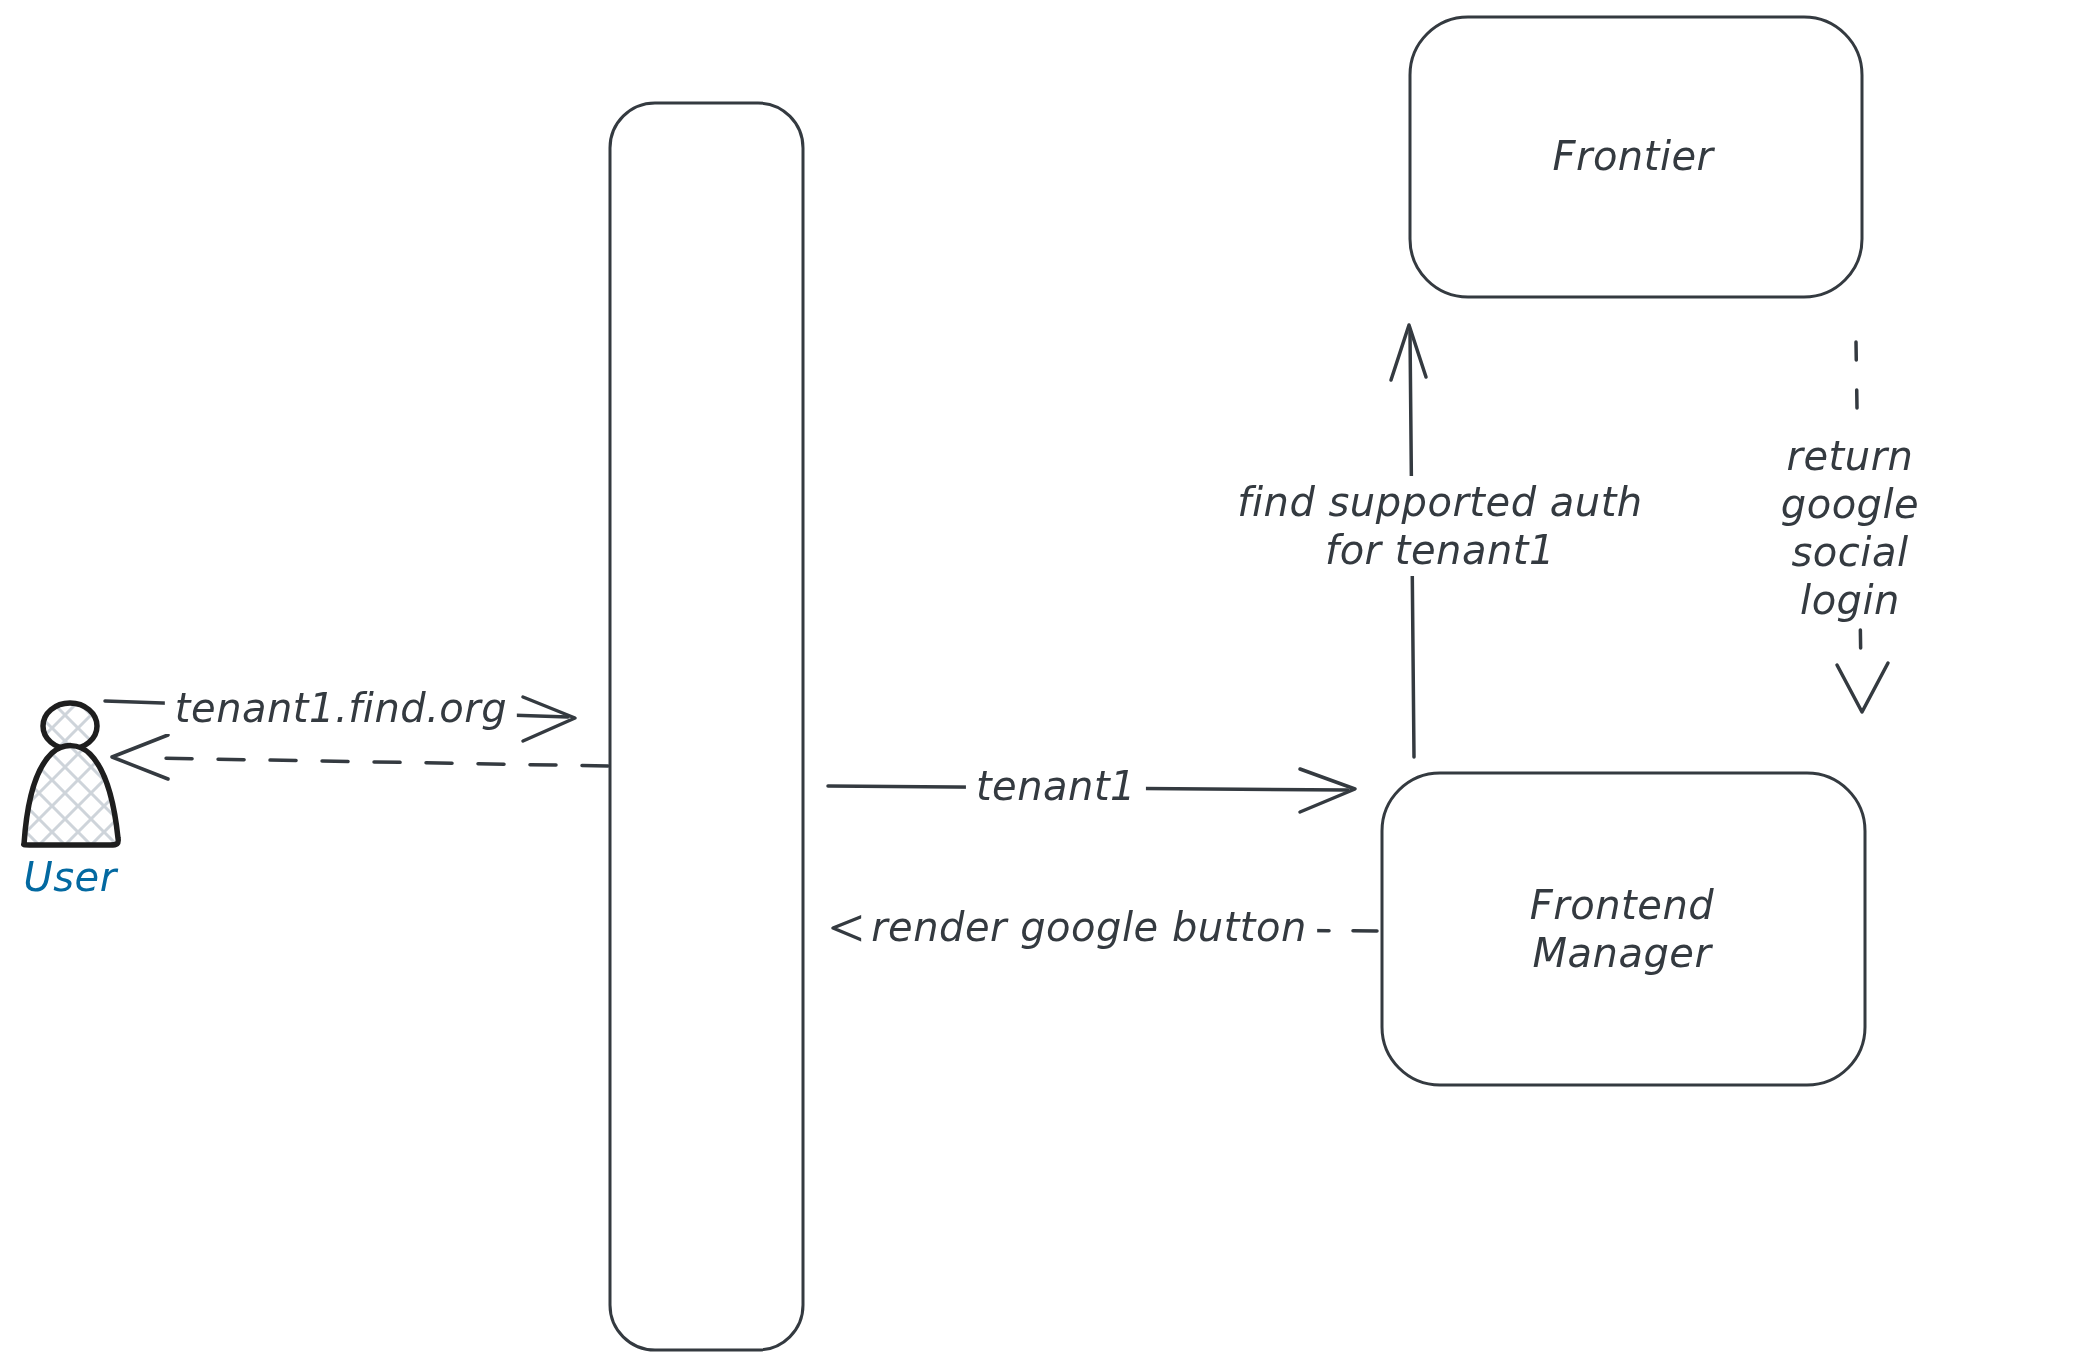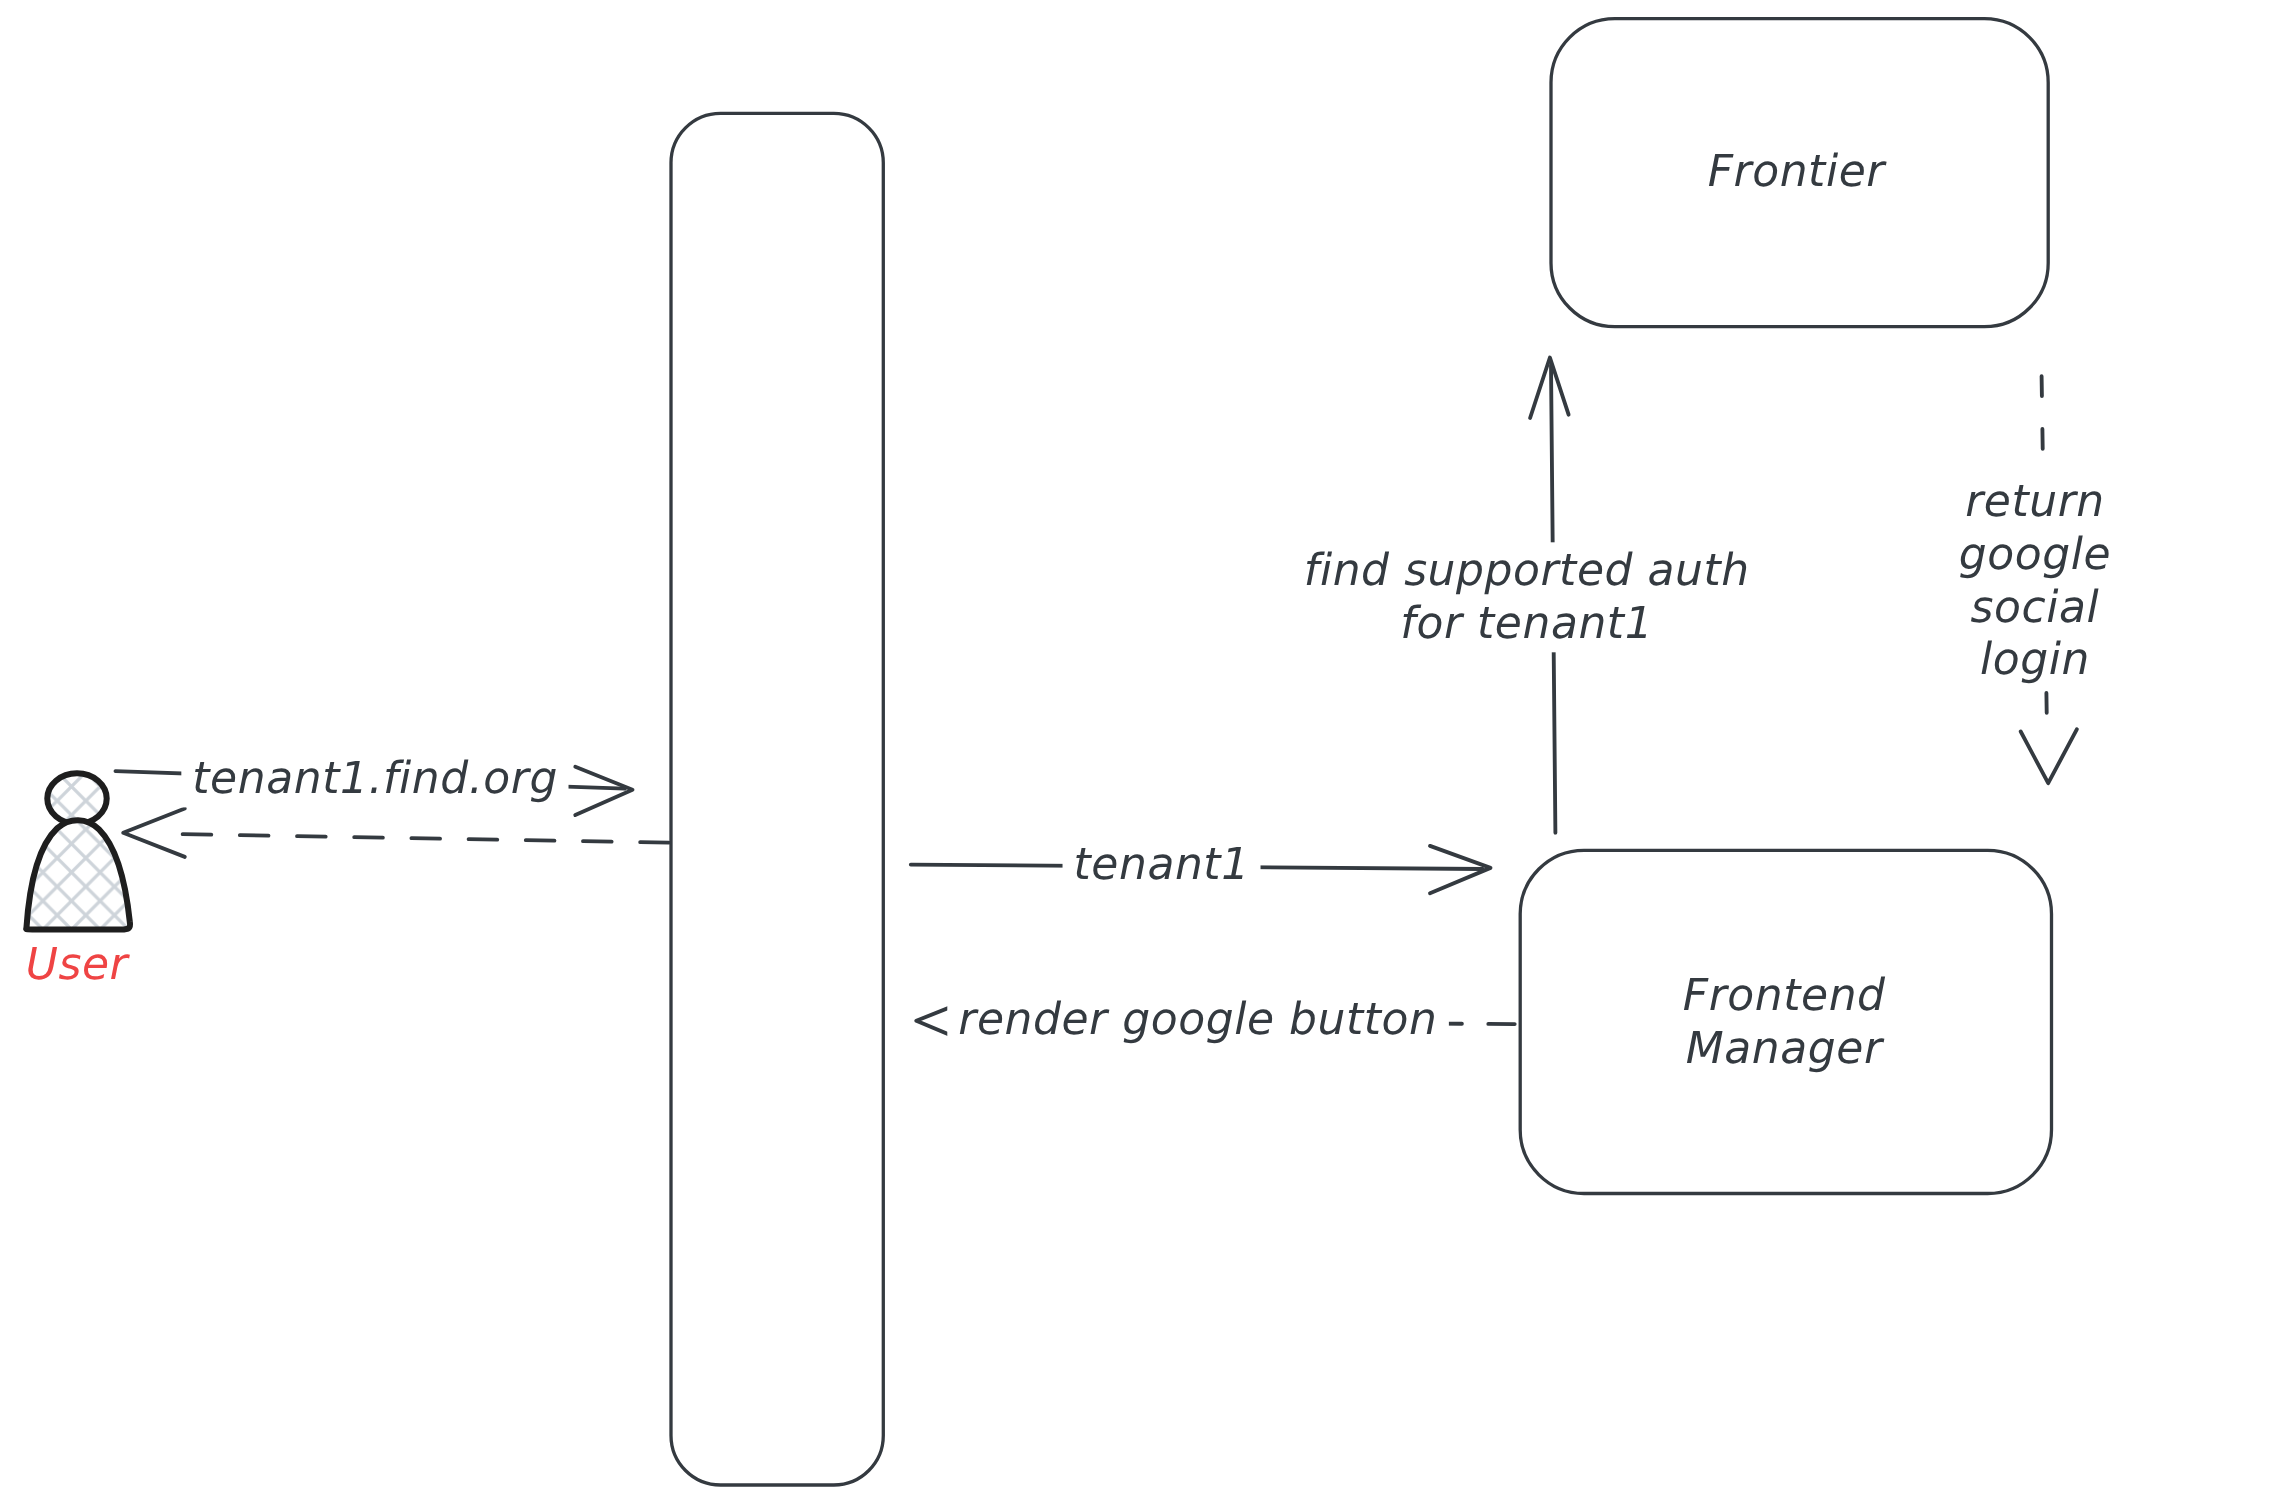--- a/index.html
+++ b/index.html
@@ -27,21 +27,21 @@
     color: #343a40;
     font-size: 40px;
     line-height: 1.2;
     white-space: pre-line;
     text-align: center;
     padding: 2px 10px;
     letter-spacing: 0.5px;
     font-style: italic;
   }
   .lbl.no-bg { background: transparent; }
-  .lbl.dark { color: #ef4444; }
+  .lbl.dark { color: #0369a1; }
 </style>
 </head>
 <body>
 
 <div class="canvas">
 
   <svg class="diagram-layer" width="2083" height="1372" viewBox="0 0 2083 1372">
     <defs>
       <pattern id="xhatch" width="26" height="26" patternUnits="userSpaceOnUse">
         <rect width="26" height="26" fill="#ffffff"></rect>
@@ -104,19 +104,19 @@
 
   <div class="lbl no-bg" style="left:1622px; top:929px;">Frontend
 Manager</div>
 
   <div class="lbl" style="left:341px; top:708px;">tenant1.find.org</div>
 
   <div class="lbl" style="left:1056px; top:786px;">tenant1</div>
 
   <div class="lbl" style="left:1089px; top:927px;">render google button</div>
 
-  <div class="lbl" style="left:1388px; top:526px;margin-top:17px;">find supported auth
+  <div class="lbl" style="left:1440px; top:526px;">find supported auth
 for tenant1</div>
 
   <div class="lbl" style="left:1850px; top:528px;">return google social
 login</div>
 
 </div>
 
 </body></html>

